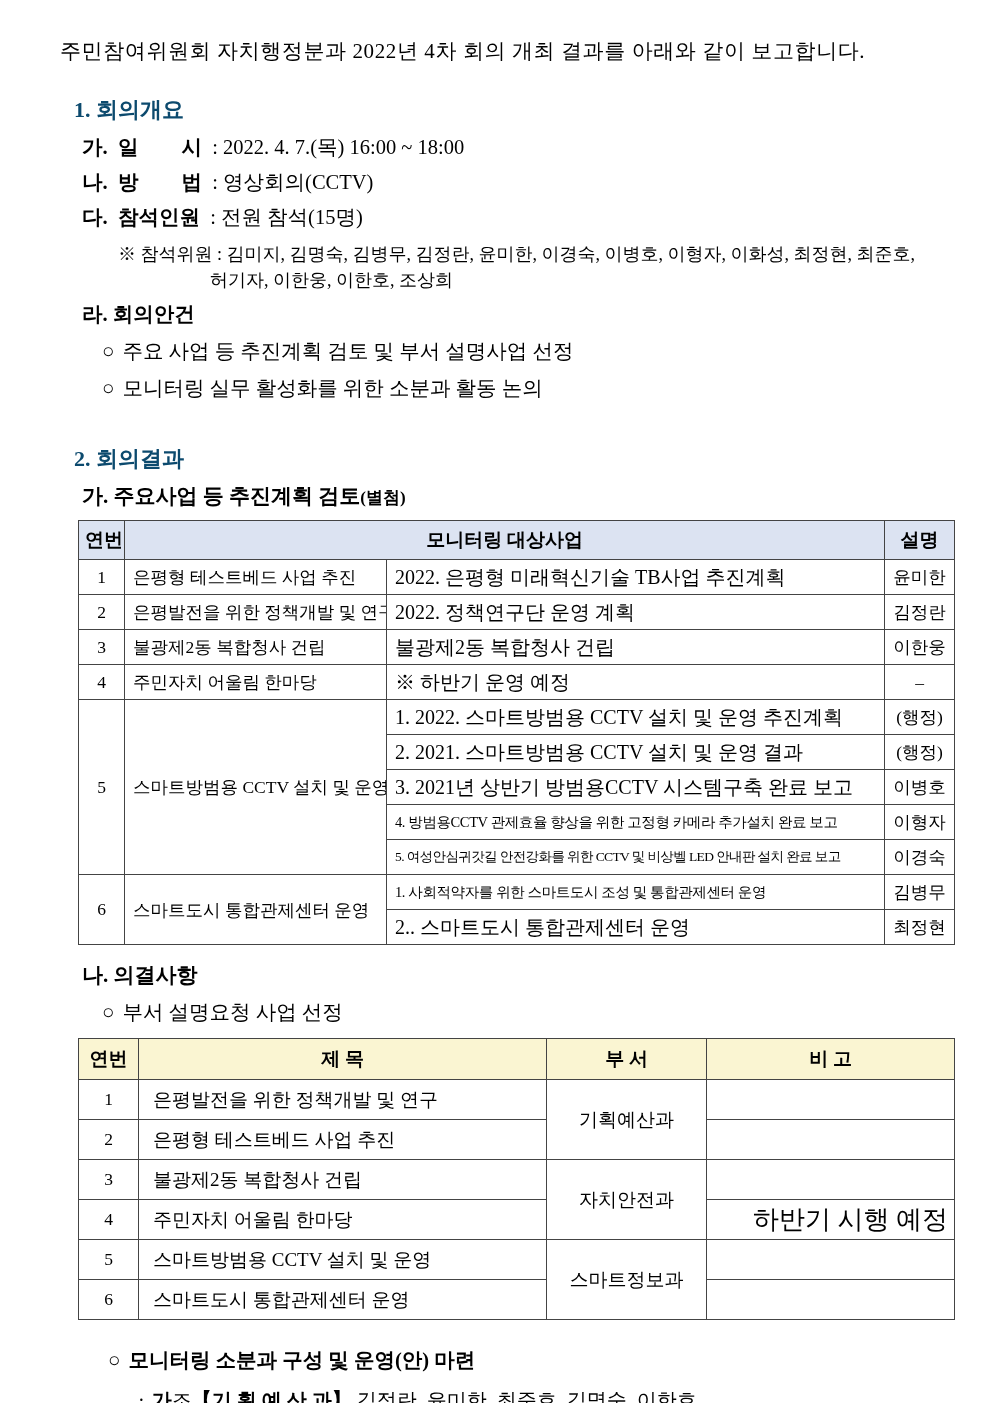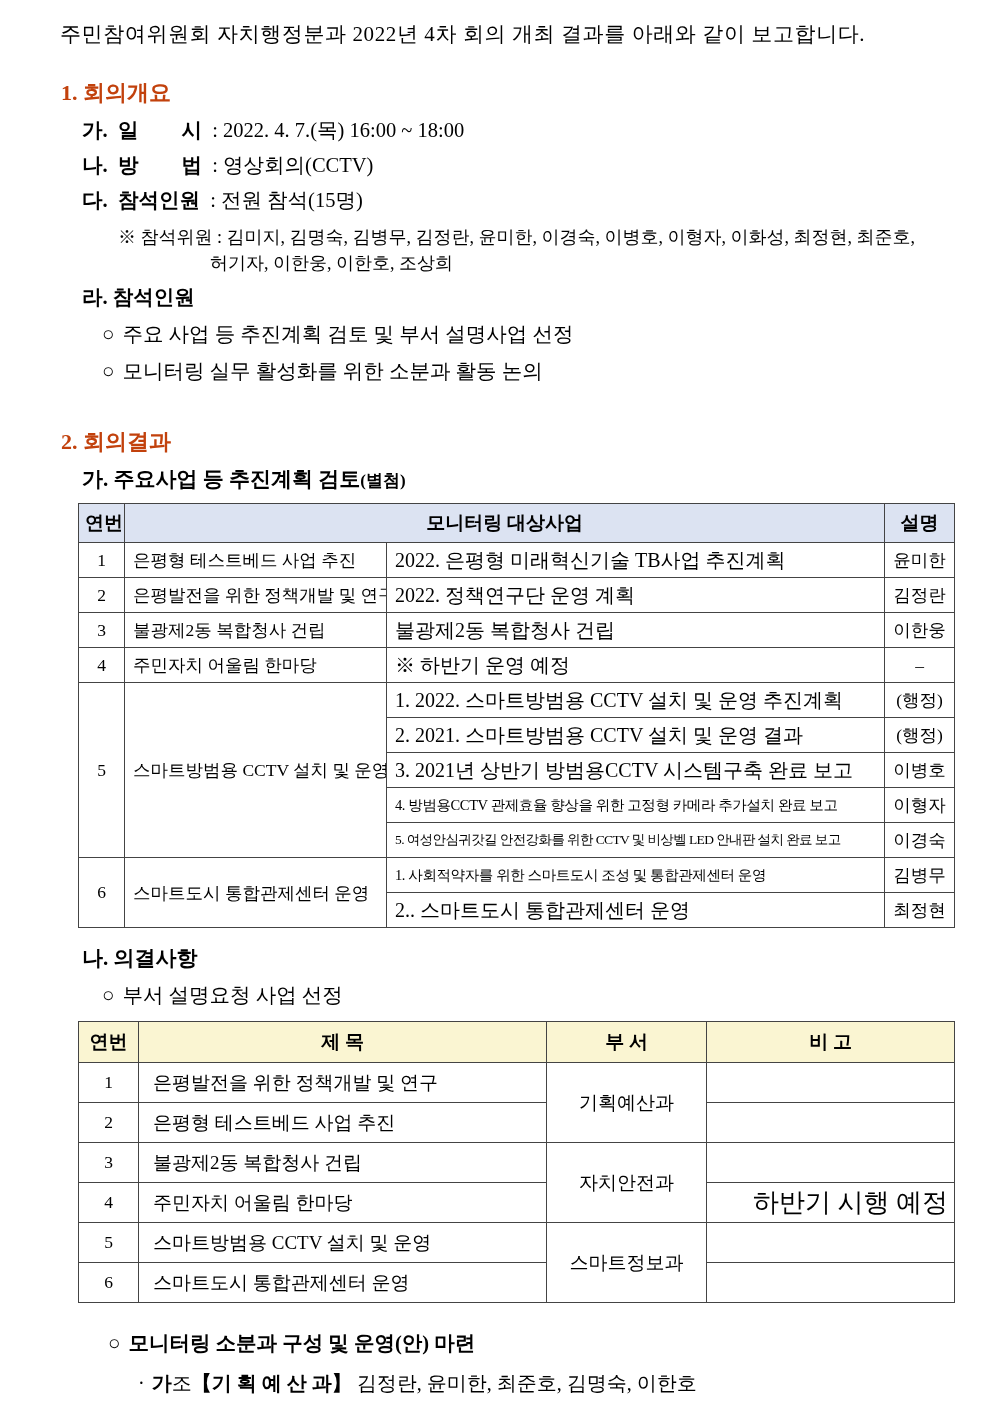--- a/index.html
+++ b/index.html
@@ -12,39 +12,39 @@
     height: 1403px;
     font-family: "Liberation Serif", "DejaVu Serif", serif;
     color: #000000;
     position: relative;
     overflow: hidden;
   }
   .page {
     width: 992px;
     height: 1058px;
     box-sizing: border-box;
-    padding: 8px 30px 0 30px;
+    padding: 25px 30px 0 30px;
     position: relative;
   }
 
   
   .intro {
     font-size: 21px;
     letter-spacing: 0.6px;
     margin: 12px 0 0 30px;
     white-space: nowrap;
   }
 
   
   .sec-head {
-    color: #c2410c;
+    color: #0c4a6e;
     font-weight: bold;
     font-size: 22px;
     letter-spacing: 0px;
-    margin: 30px 0 8px 31px;
+    margin: 30px 0 8px 44px;
   }
   .sec-head.second { margin-top: 42px; }
 
   
   .lv2 {
     font-size: 20.5px;
     margin: 7px 0 0 52px;
     white-space: nowrap;
   }
   .lv2 .lbl {
@@ -164,21 +164,21 @@
     <span class="lbl">&nbsp;</span><span class="lbl">참석인원</span>
     <span class="val">&nbsp;</span><span class="val">: 전원 참석(15명)</span>
   </div>
 
   <div class="note">
     <span>※ 참석위원 : 김미지, 김명숙, 김병무, 김정란, 윤미한, 이경숙, 이병호, 이형자, 이화성, 최정현, 최준호,</span>
     <span class="note2">허기자, 이한웅, 이한호, 조상희</span>
   </div>
 
   <div class="lv2">
-    <span class="lbl">라. 참석인원</span>
+    <span class="lbl">라. 회의안건</span>
   </div>
 
   <div class="lv3">
     <span class="bul">○</span><span>주요 사업 등 추진계획 검토 및 부서 설명사업 선정</span>
   </div>
   <div class="lv3">
     <span class="bul">○</span><span>모니터링 실무 활성화를 위한 소분과 활동 논의</span>
   </div>
 
   <div class="sec-head second">2. 회의결과</div>

